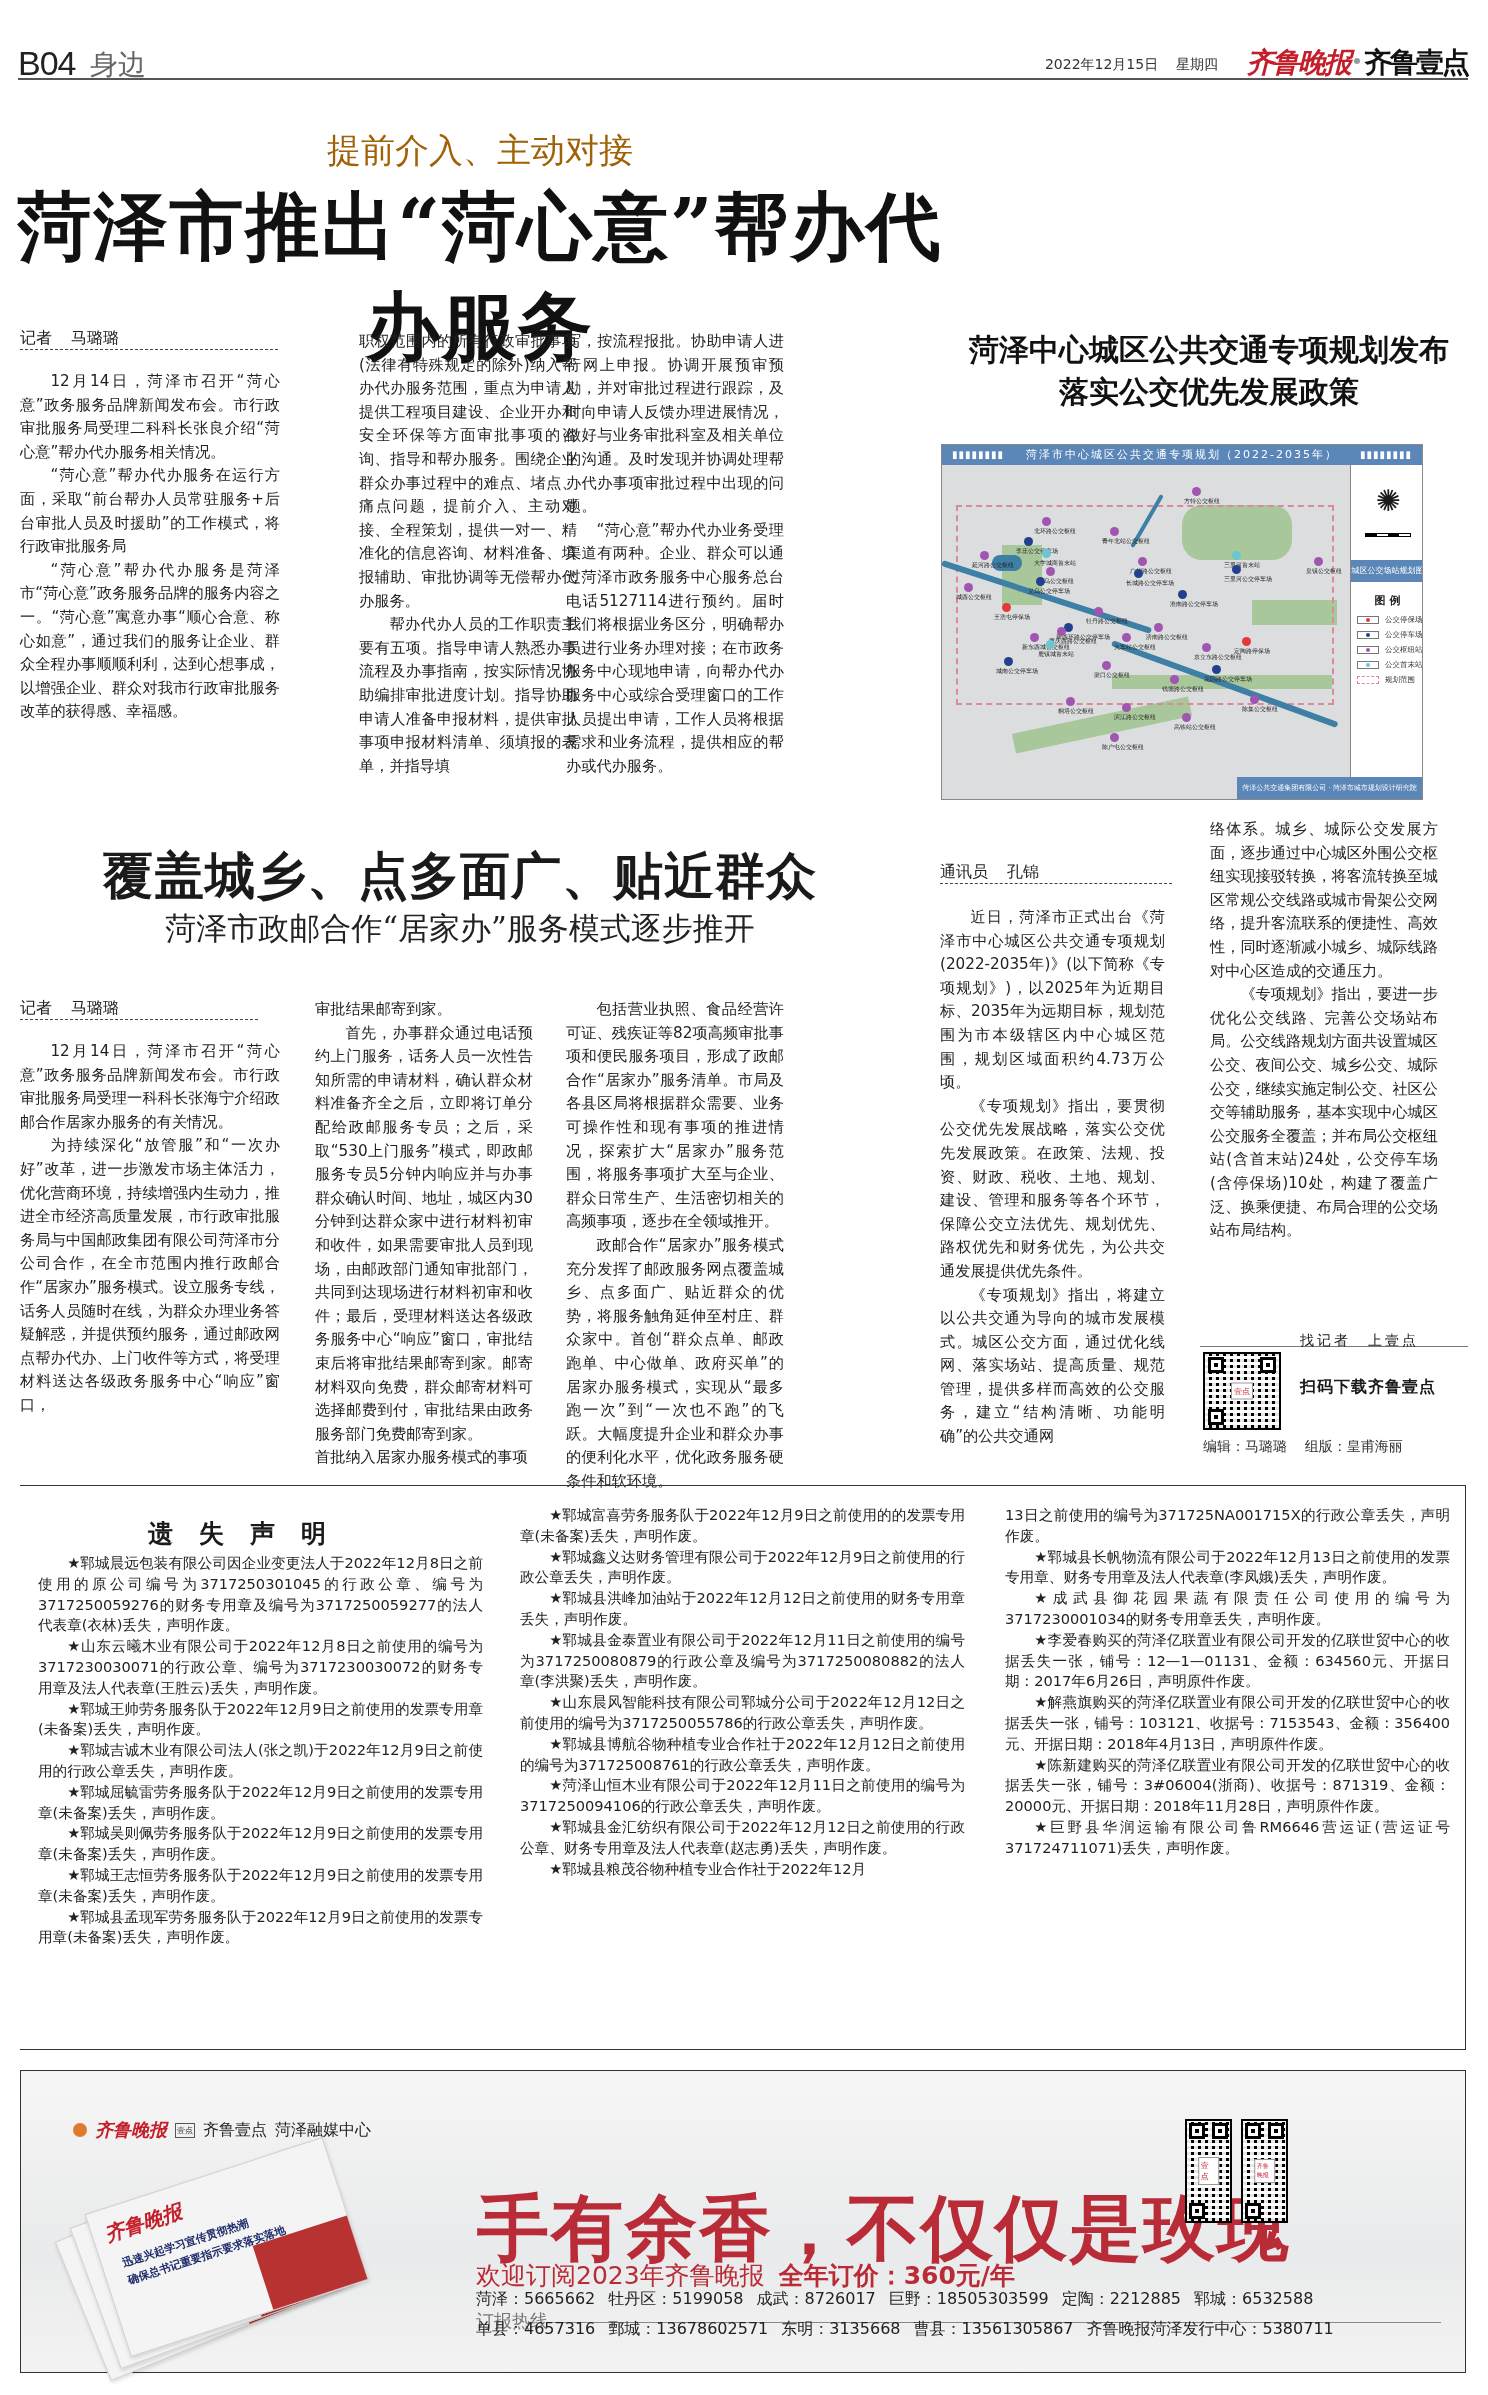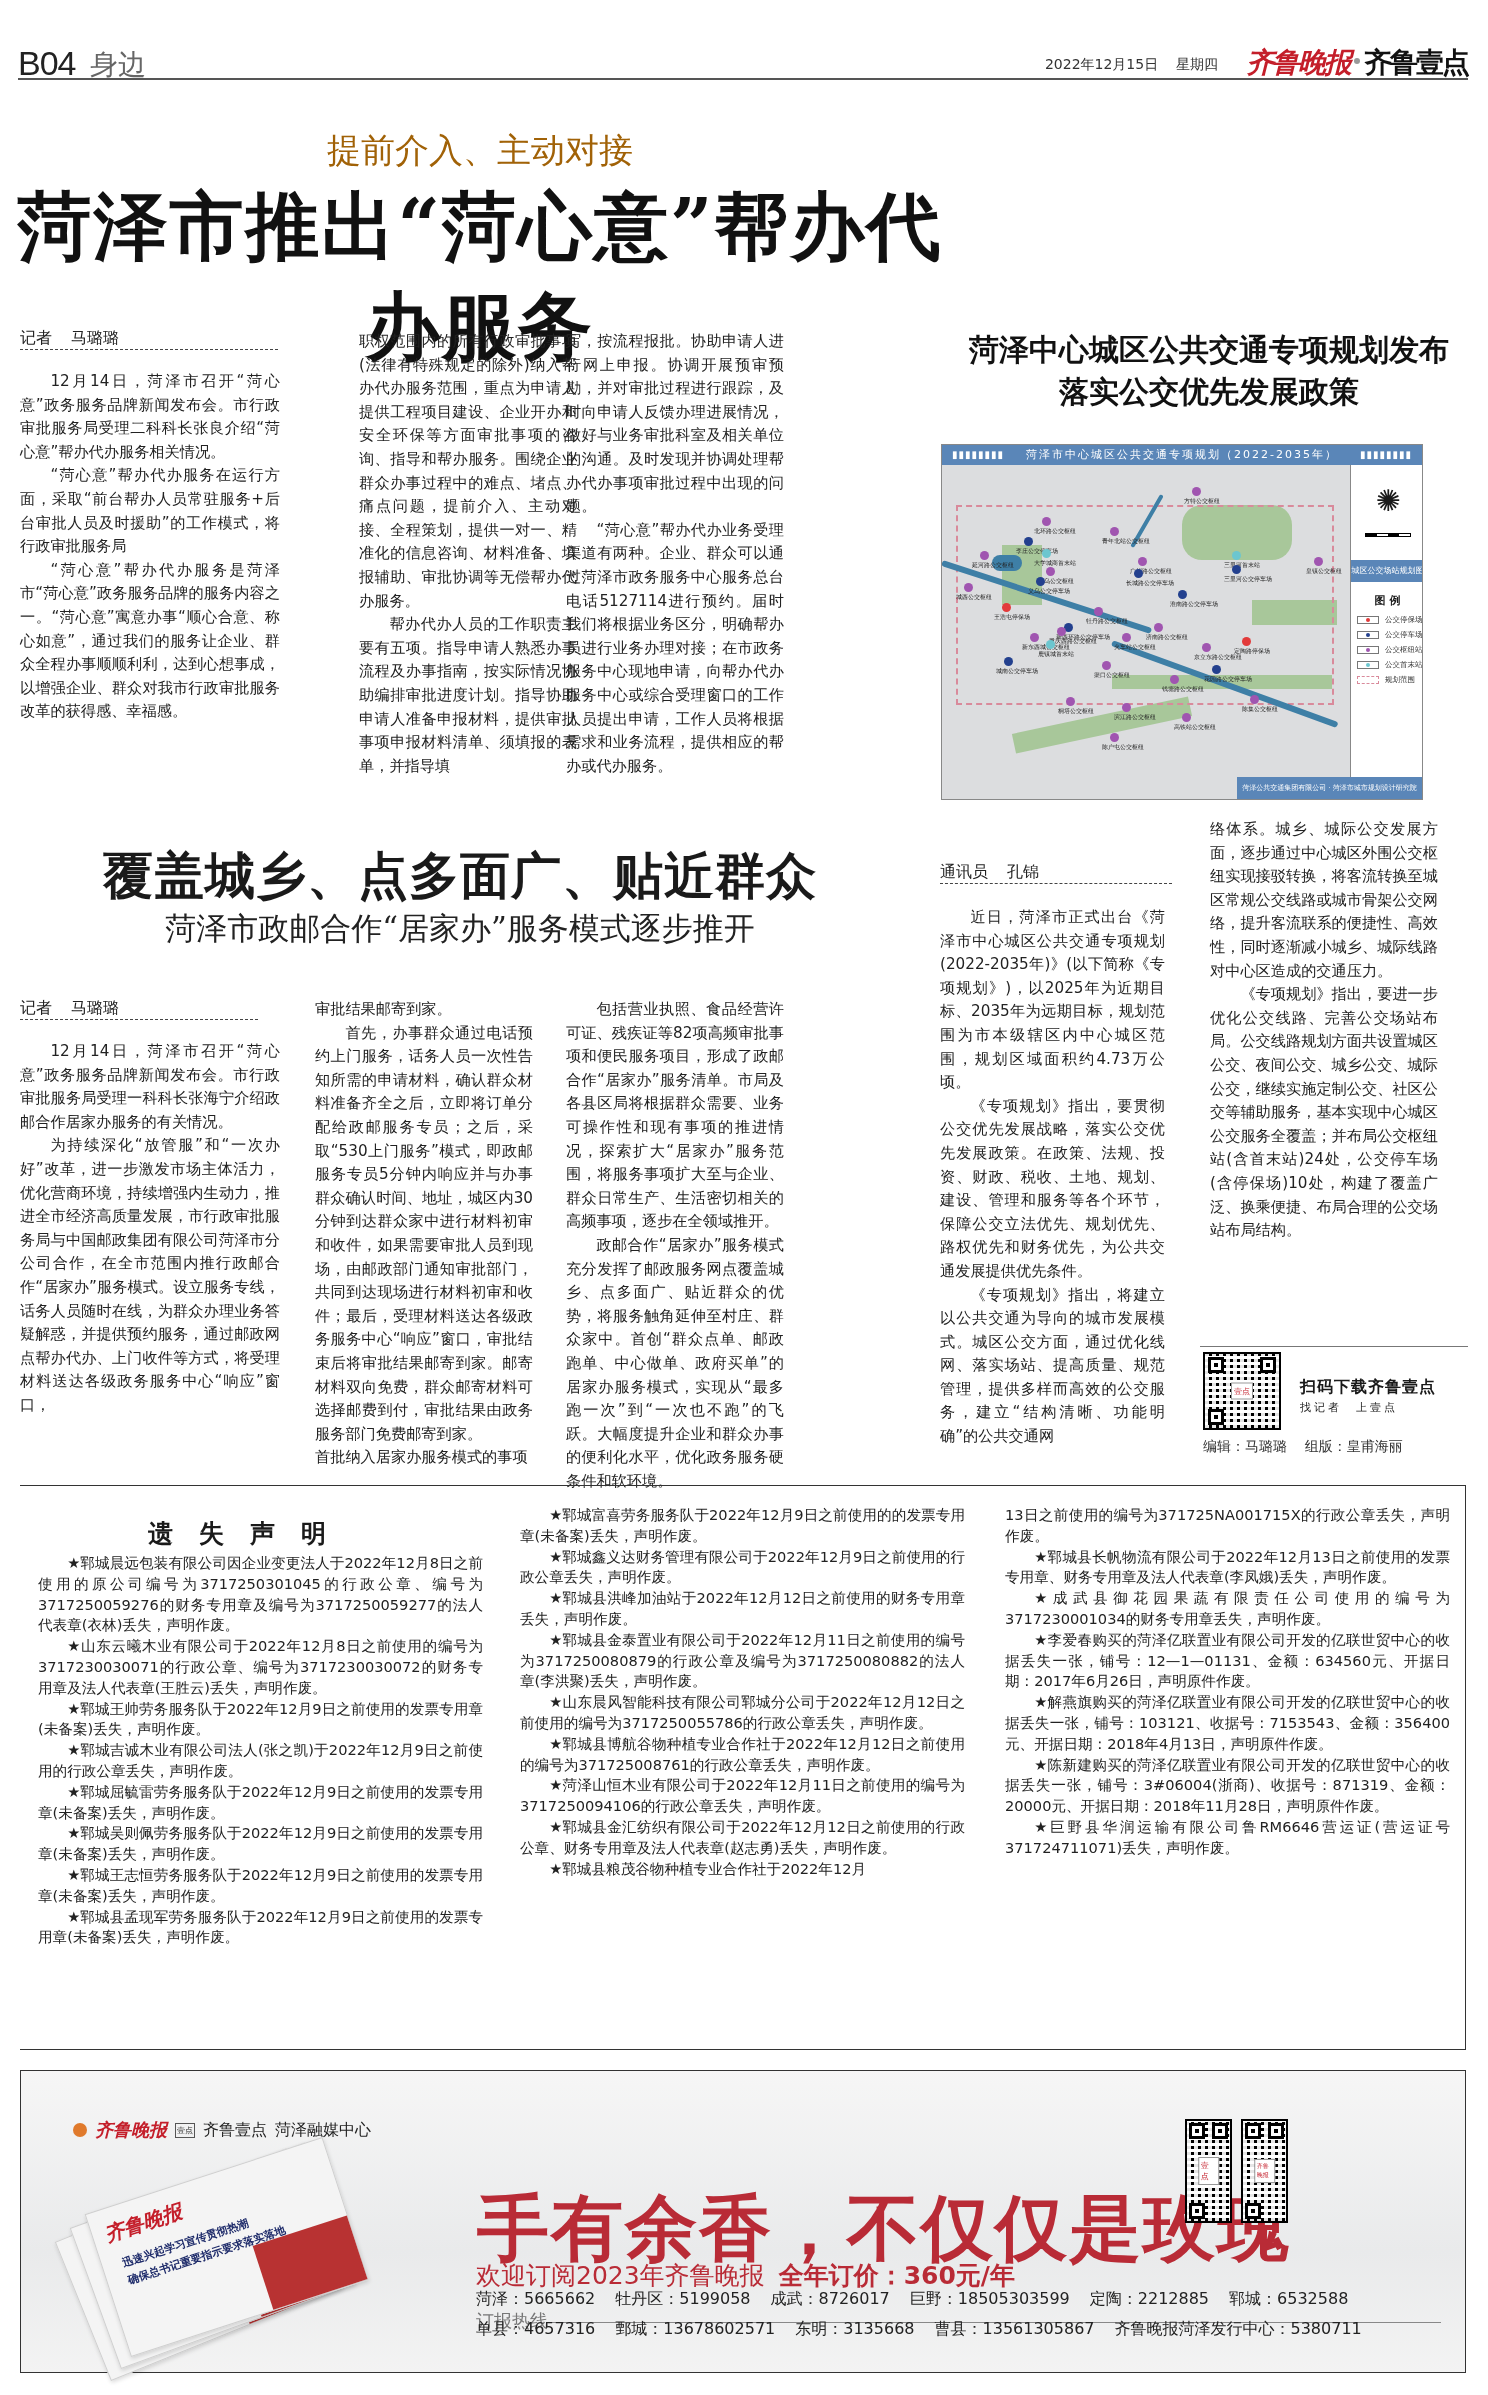--- a/index.html
+++ b/index.html
@@ -74,21 +74,21 @@
   .paper-stack { position: absolute; left: 60px; top: 90px; width: 320px; height: 210px; }
   .sheet { position: absolute; width: 250px; height: 150px; background: #f4f4f4; border: 1px solid #cfcfcf; box-shadow: 0 2px 4px rgba(0,0,0,0.15); transform-origin: left bottom; }
   .sheet .red { position: absolute; left: 60%; top: 55%; width: 40%; height: 45%; background: #b83232; }
   .sheet .mast { position: absolute; left: 12px; top: 12px; font-family: "DejaVu Serif", serif; font-style: italic; font-weight: bold; color: #c41e2a; font-size: 20px; }
   .sheet .hl { position: absolute; left: 20px; top: 50px; font-size: 11px; font-weight: bold; color: #1e2b6a; }
   .ad-slogan { position: absolute; left: 456px; top: 110px; font-size: 72px; font-weight: bold; color: #b92b36; letter-spacing: 2px; }
   .ad-sub { position: absolute; left: 455px; top: 188px; font-size: 25px; color: #b92b36; }
   .ad-sub b { margin-left: 14px; }
   .ad-hotline { position: absolute; left: 455px; top: 238px; font-size: 18px; color: #777; }
   .ad-line { position: absolute; left: 530px; top: 251px; width: 890px; height: 1px; background: #888; }
-  .ad-phones { position: absolute; left: 455px; font-size: 16px; color: #222; display: flex; gap: 20px; white-space: nowrap; }
+  .ad-phones { position: absolute; left: 455px; font-size: 16px; color: #222; display: flex; gap: 13px; white-space: nowrap; }
 </style>
 </head>
 <body>
 
 <header class="masthead">
   <span class="page-no">B04</span>
   <span class="section">身边</span>
   <span class="dateline">
     <span>2022年12月15日</span>&nbsp;&nbsp;&nbsp;
     <span>星期四</span>
@@ -264,21 +264,21 @@
     </div>
 
   <div style="position:absolute; left:1200px; top:1346px; width:268px; height:1px; background:#777;"></div>
   <div class="qr" style="left:1203px; top:1352px; width:78px; height:78px;">
     <span class="eye" style="left:3px; top:3px;"></span>
     <span class="eye" style="right:3px; top:3px;"></span>
     <span class="eye" style="left:3px; bottom:3px;"></span>
     <span class="logo">壹点</span>
   </div>
   <div style="position:absolute; left:1300px; top:1377px; font-size:16px; font-weight:bold; letter-spacing:1px;">扫码下载齐鲁壹点</div>
-  <div style="position:absolute; left:1300px; top:1400px; font-size:11px; letter-spacing:3px;">找记者　上壹点</div>
+  <div style="position:absolute; left:1300px; top:1332px; font-size:14px; letter-spacing:3px;">找记者　上壹点</div>
   <div style="position:absolute; left:1203px; top:1438px; font-size:14px; color:#333;">
     <span>编辑：马璐璐</span>&nbsp;&nbsp;&nbsp;
     <span>组版：皇甫海丽</span>
   </div>
 </section>
 
 <section>
   <h2 style="position:absolute; left:0; width:920px; top:843px; text-align:center; font-family:'DejaVu Serif',serif; font-weight:bold; font-size:50px; letter-spacing:1px;">覆盖城乡、点多面广、贴近群众</h2>
   <div style="position:absolute; left:0; width:920px; top:908px; text-align:center; font-family:'DejaVu Serif',serif; font-size:31px; color:#222;">菏泽市政邮合作“居家办”服务模式逐步推开</div>
   <div class="byline" style="left:20px; top:998px; width:238px;">

